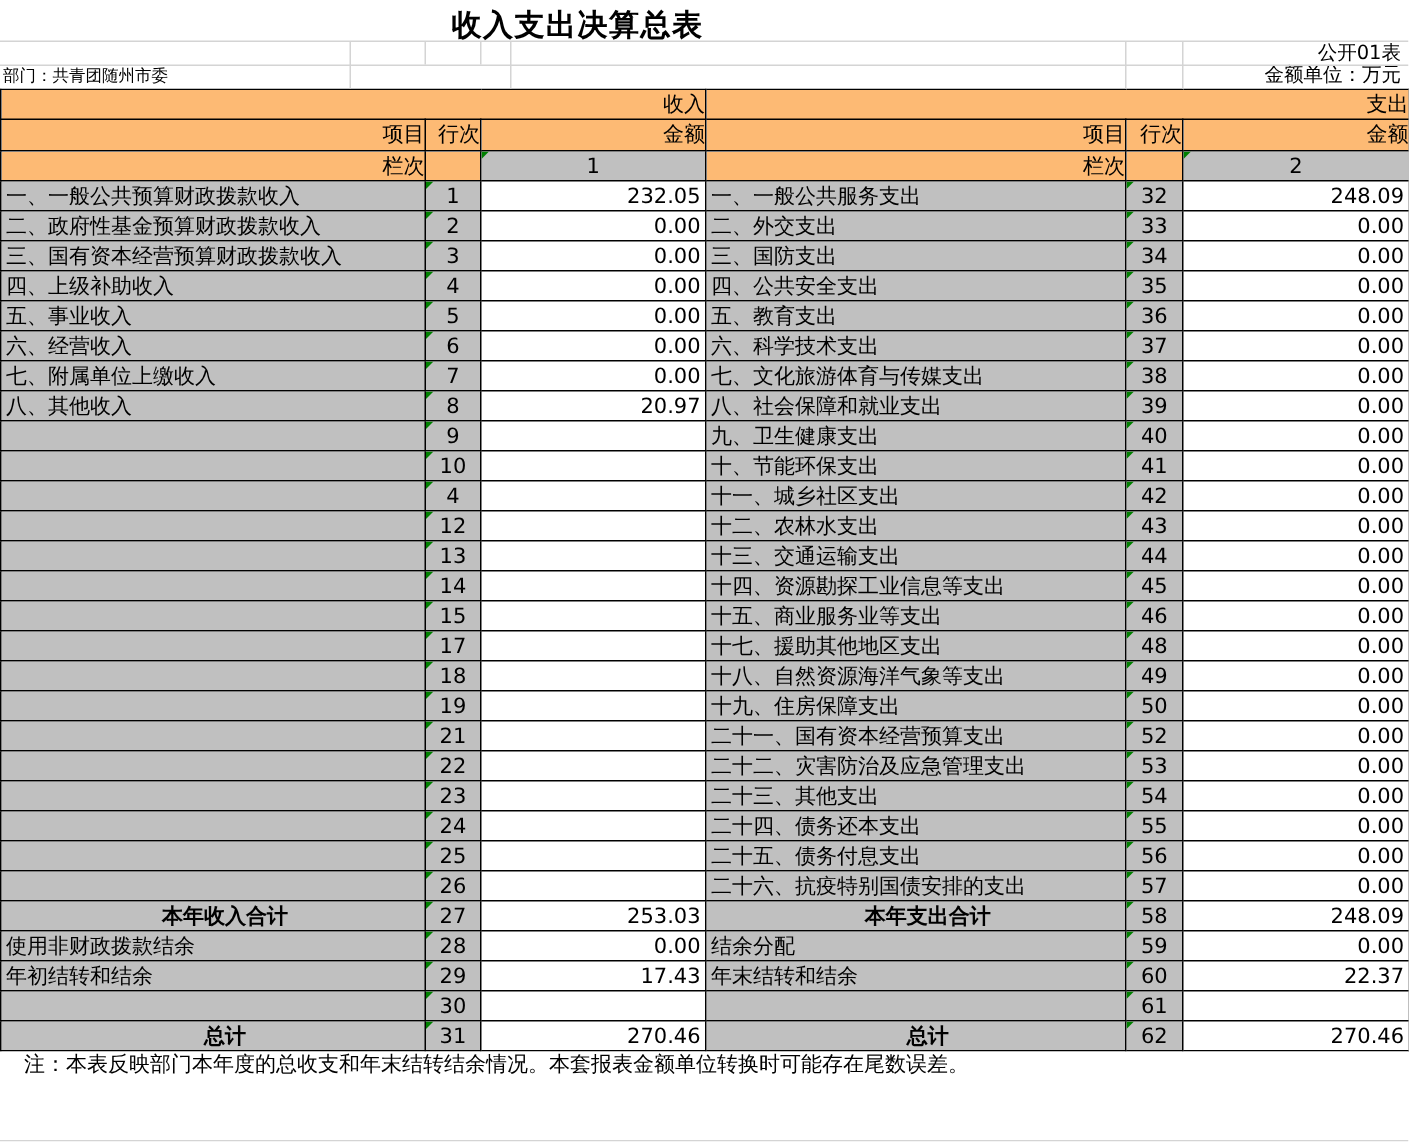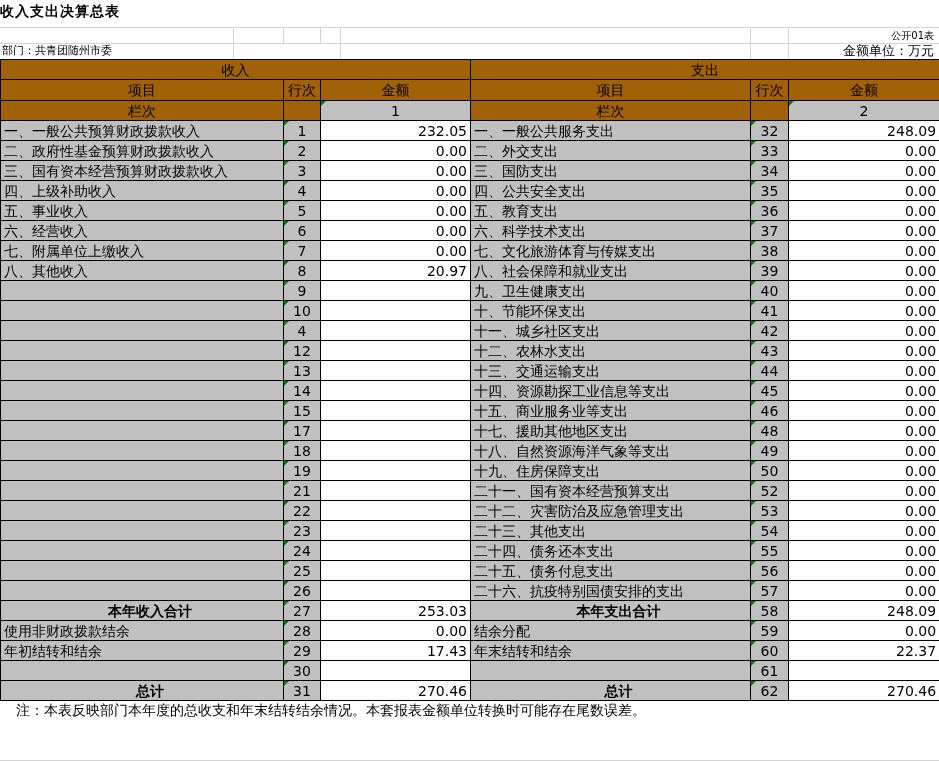--- a/index.html
+++ b/index.html
@@ -3,36 +3,36 @@
 <meta charset="utf-8">
 <style>
   html,body{margin:0;padding:0;}
   .sheet{
     position:relative;width:939px;height:761px;background:#ffffff;
     font-family:"DejaVu Sans",sans-serif;color:#000;overflow:hidden;
   }
   
   .topbar{position:relative;height:59px;background:#fff;}
   .title{
-    position:absolute;top:3px;left:0;width:770px;text-align:left;
-    font-size:14px;font-weight:bold;letter-spacing:1px;
+    position:absolute;top:3px;left:0;width:770px;text-align:center;
+    font-size:20px;font-weight:bold;letter-spacing:1px;
   }
-  .sheetlabel{position:absolute;top:28px;right:5px;font-size:10px;line-height:15px;}
+  .sheetlabel{position:absolute;top:28px;right:5px;font-size:13px;line-height:15px;}
   .dept{position:absolute;top:43px;left:2px;font-size:11px;line-height:16px;}
   .unit{position:absolute;top:43px;right:5px;font-size:13px;line-height:16px;}
   .hgrid{position:absolute;left:0;width:939px;height:1px;background:#d4d4d4;}
   .vgrid{position:absolute;width:1px;background:#d4d4d4;}
   
   table{border-collapse:collapse;table-layout:fixed;width:939px;}
   td{
     border:1px solid #000;padding:0;height:20px;box-sizing:border-box;
     font-size:14px;line-height:18px;white-space:nowrap;overflow:hidden;
     font-weight:normal;
   }
-  .hdr{text-align:center;background:#a16207;}
+  .hdr{text-align:right;background:#fdba74;}
   .label{text-align:left;padding-left:3px;background:#c0c0c0;}
   .label.sum{text-align:center;padding-left:16px;font-weight:bold;}
   .rownum{text-align:center;background:#c0c0c0;position:relative;}
   .amount{text-align:right;padding-right:3px;background:#ffffff;}
   .corner{
     position:absolute;left:0;top:0;width:0;height:0;
     border-top:5px solid #008000;border-right:5px solid transparent;
   }
   
   .note{height:20px;line-height:19px;font-size:14px;padding-left:16px;background:#fff;}

